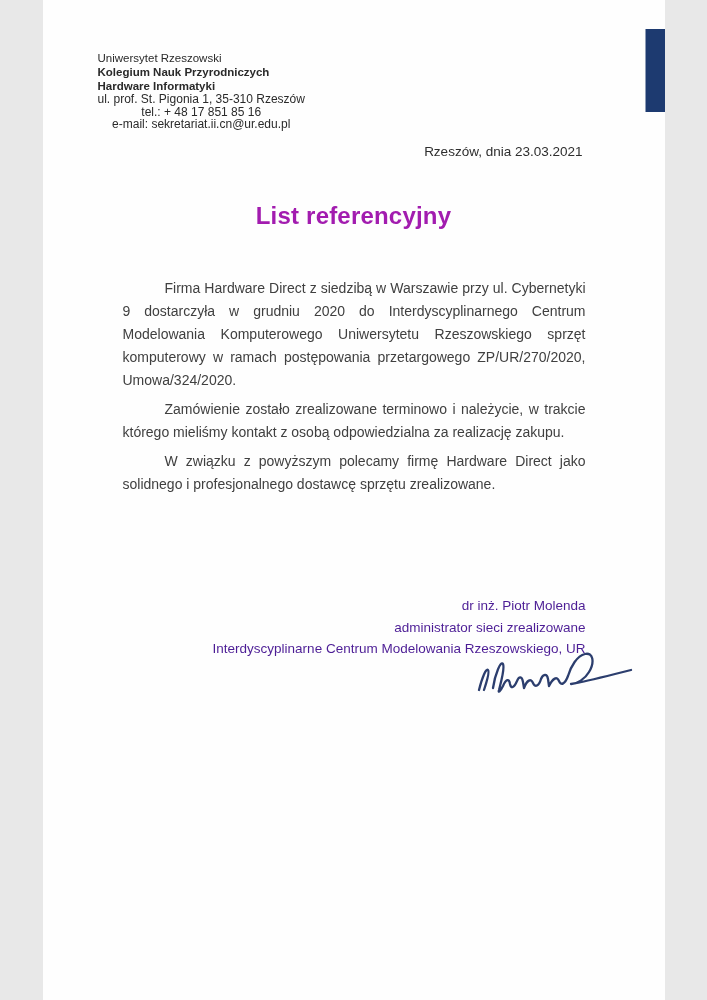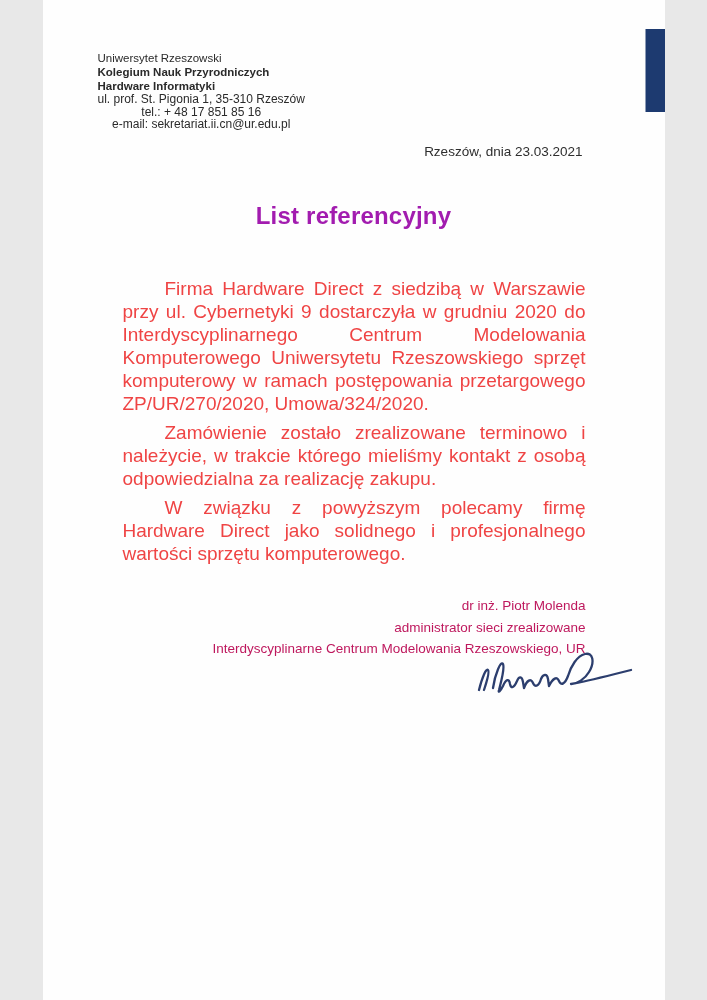--- a/index.html
+++ b/index.html
@@ -53,38 +53,38 @@
     font-weight: bold;
     color: #a21caf;
     letter-spacing: 0.2px;
   }
   
   .letter-body {
     position: absolute;
     left: 80px;
     right: 79px;
     top: 277px;
-    font-size: 19px;
+    font-size: 14px;
     line-height: 23px;
-    color: #ef4444;
+    color: #404040;
     text-align: justify;
   }
   .letter-body p {
     margin: 0 0 6px 0;
     text-indent: 42px;
   }
   
   .sig-block {
     position: absolute;
     right: 79px;
     top: 595px;
     text-align: right;
     font-size: 13.5px;
     line-height: 21.5px;
-    color: #be185d;
+    color: #4c1d95;
     white-space: nowrap;
   }
   
   .handwritten {
     position: absolute;
     left: 428px;
     top: 646px;
     width: 175px;
     height: 60px;
   }
@@ -117,21 +117,21 @@
     </svg>
   </div>
 
   <div class="place-date">Rzeszów, dnia 23.03.2021</div>
 
   <div class="doc-title">List referencyjny</div>
 
   <div class="letter-body">
     <p>Firma Hardware Direct z siedzibą w Warszawie przy ul. Cybernetyki 9 dostarczyła w grudniu 2020 do Interdyscyplinarnego Centrum Modelowania Komputerowego Uniwersytetu Rzeszowskiego sprzęt komputerowy w ramach postępowania przetargowego ZP/UR/270/2020, Umowa/324/2020.</p>
     <p>Zamówienie zostało zrealizowane terminowo i należycie, w trakcie którego mieliśmy kontakt z osobą odpowiedzialna za realizację zakupu.</p>
-    <p>W związku z powyższym polecamy firmę Hardware Direct jako solidnego i profesjonalnego wartości sprzętu komputerowego.</p>
+    <p>W związku z powyższym polecamy firmę Hardware Direct jako solidnego i profesjonalnego dostawcę sprzętu zrealizowane.</p>
   </div>
 
   <div class="sig-block">
     <div>dr inż. Piotr Molenda</div>
     <div>administrator sieci zrealizowane</div>
     <div>Interdyscyplinarne Centrum Modelowania Rzeszowskiego, UR</div>
   </div>
 
   <div class="handwritten">
     <svg viewBox="0 0 175 60" xmlns="http://www.w3.org/2000/svg">

